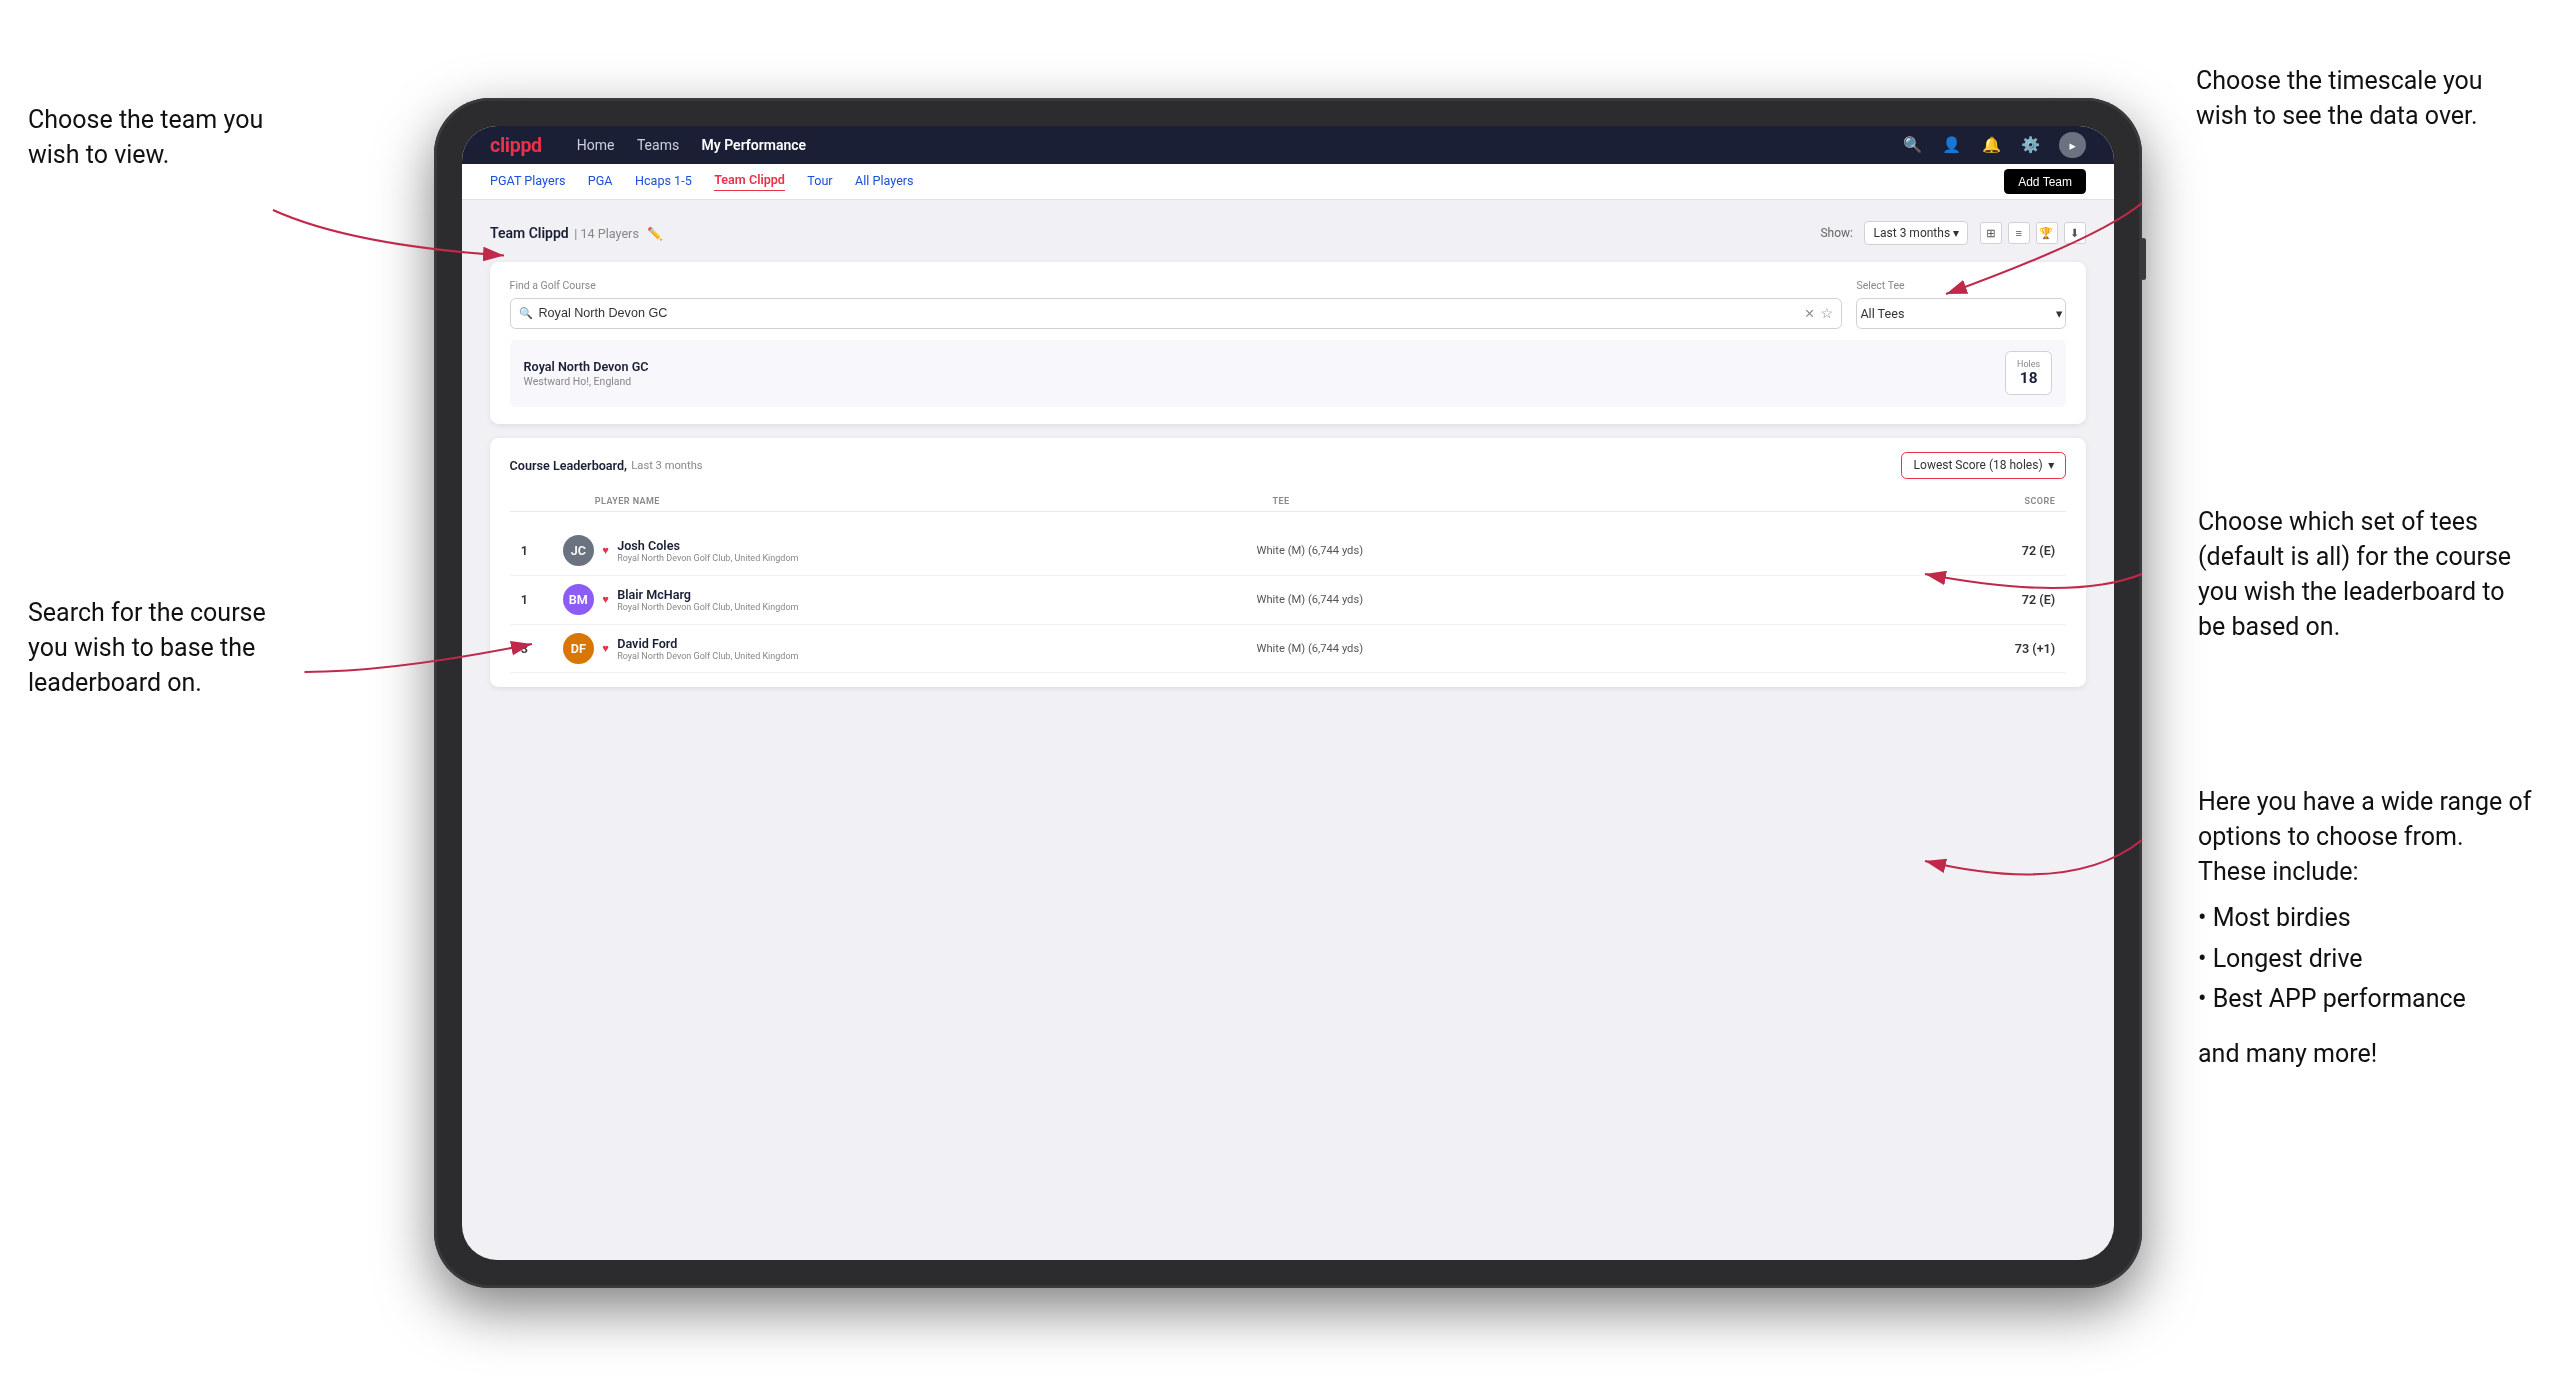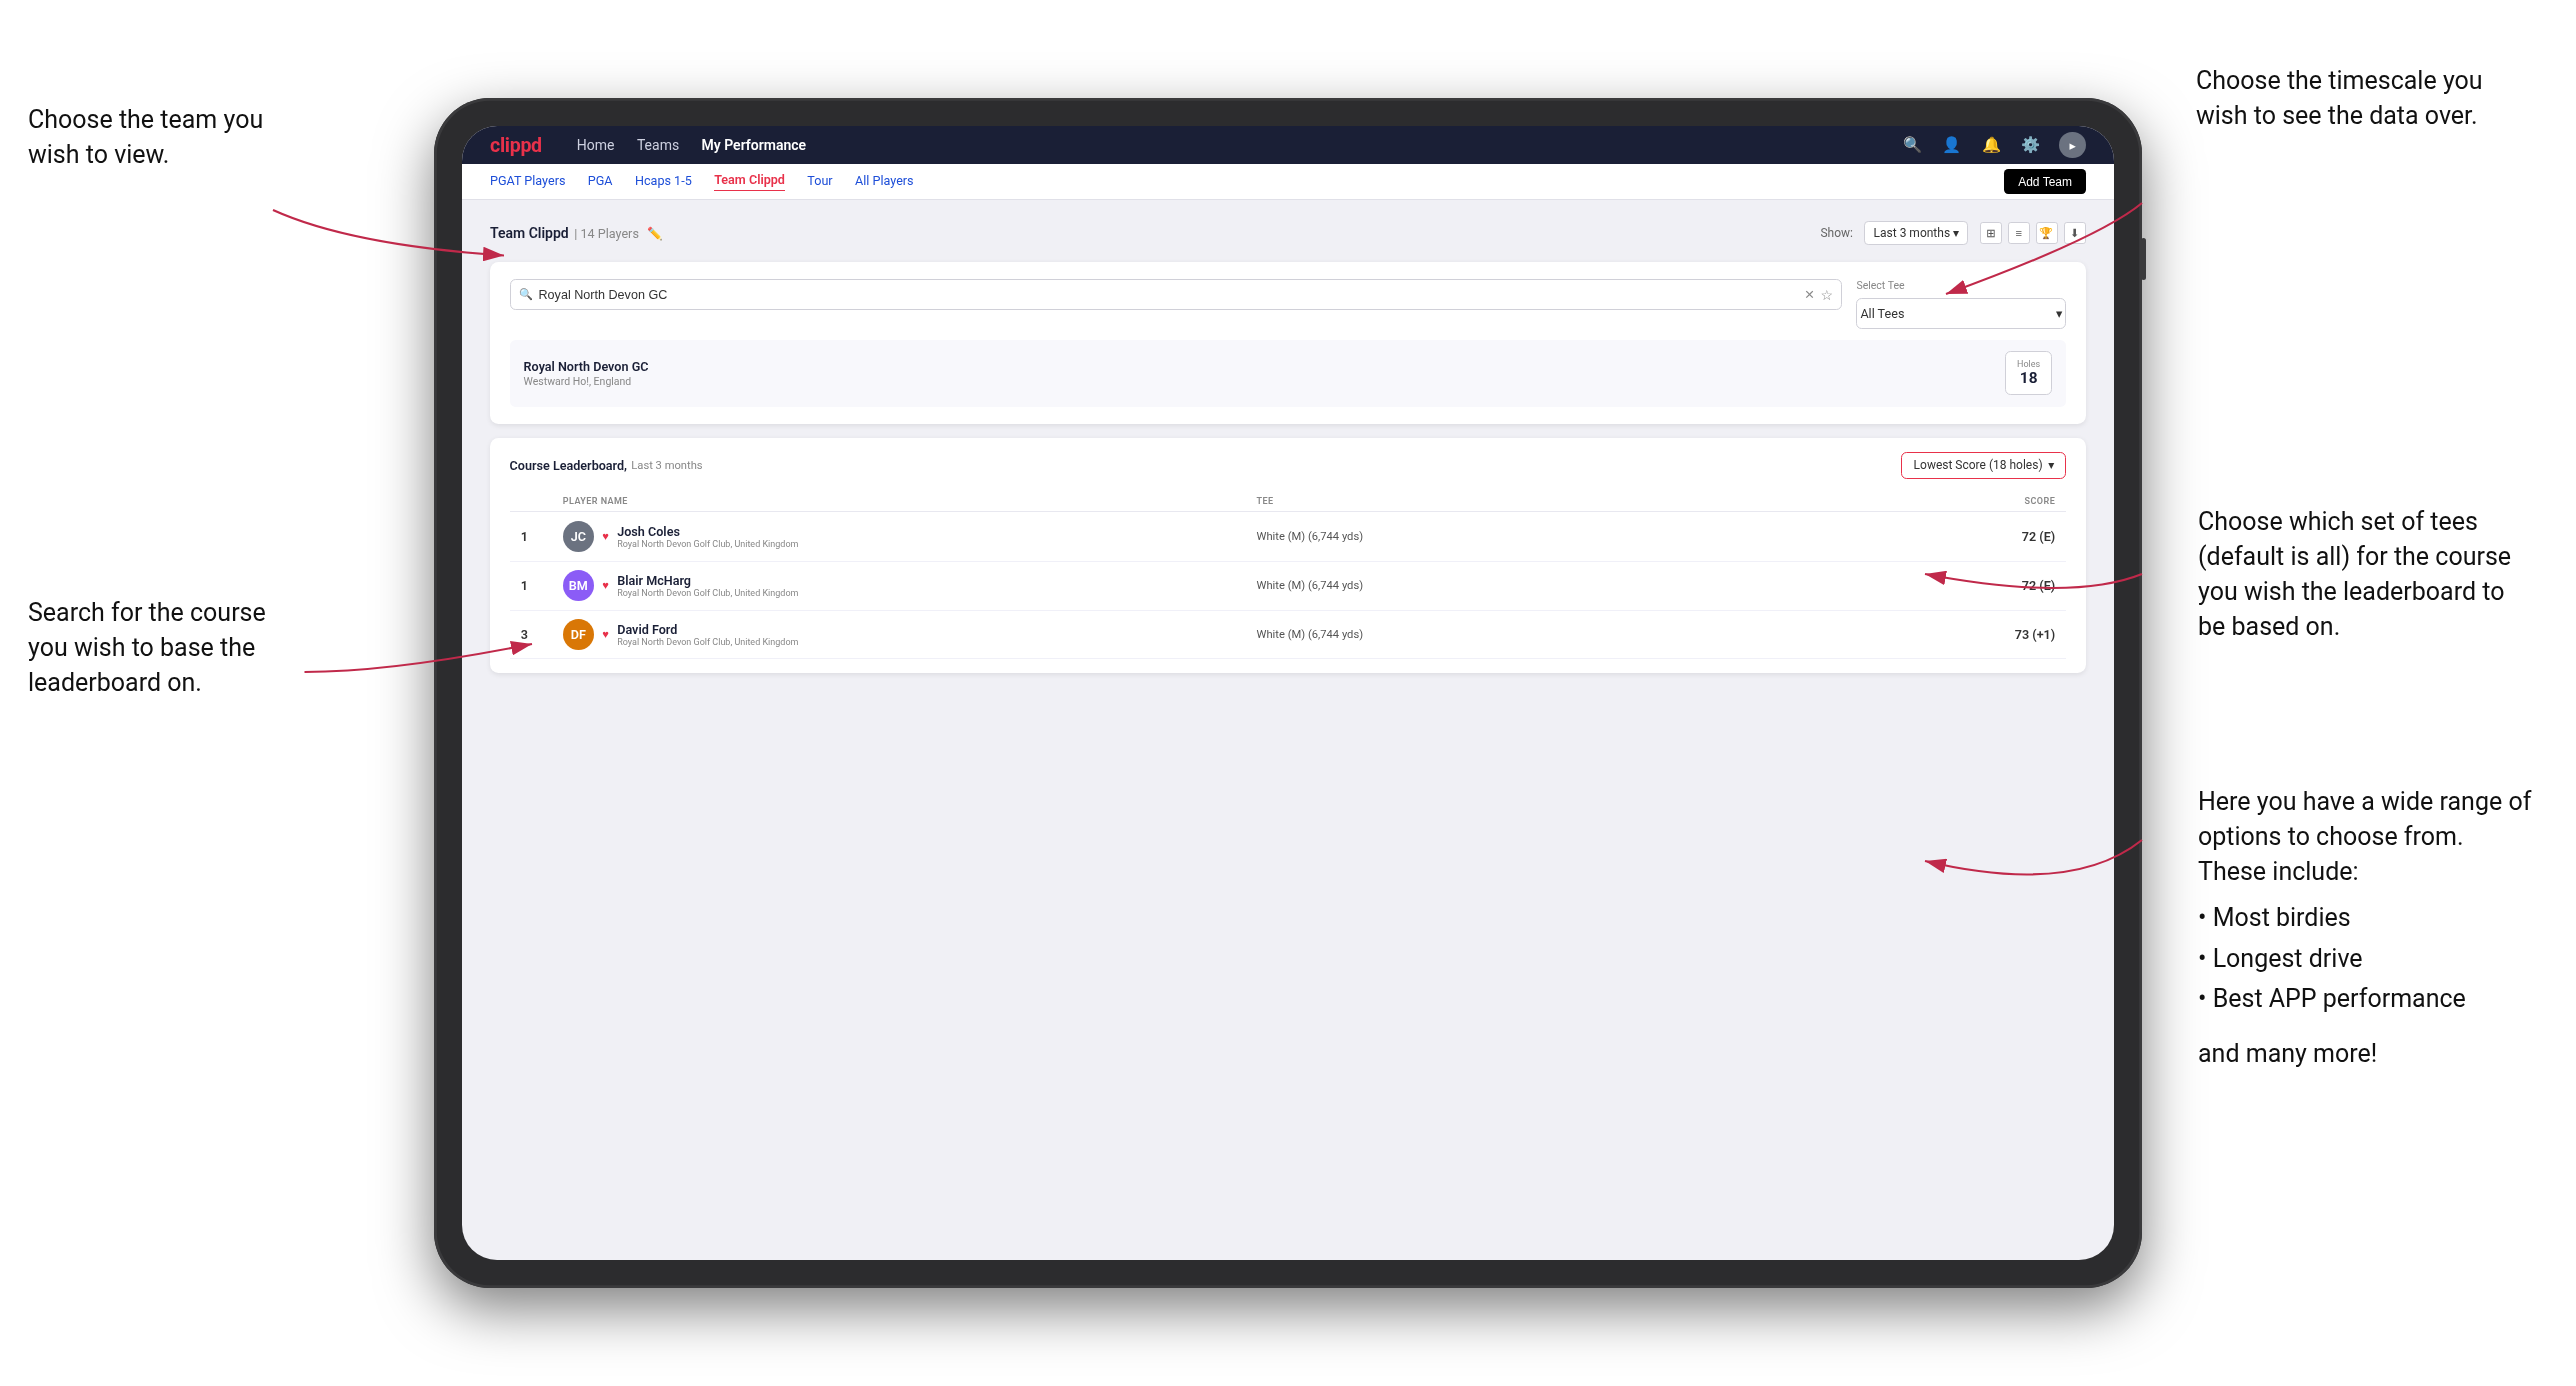--- a/index.html
+++ b/index.html
@@ -389,21 +389,22 @@
       align-items: center;
       gap: 5.6px;
     }
 
     
     .table-header {
       display: grid;
       grid-template-columns: 42px 1fr 1fr 105px;
       padding: 5.6px 11.2px;
       border-bottom: 0.7px solid #e8e8f0;
-      margin-bottom: 1px;
+      margin-bottom: 15px;
+      gap: 32px;
     }
 
     .col-header {
       font-size: 9px;
       font-weight: 600;
       color: #888;
       letter-spacing: 0.05em;
       text-transform: uppercase;
     }
 
@@ -577,20 +578,21 @@
             <div class="view-icon">🏆</div>
             <div class="view-icon">⬇</div>
           </div>
         </div>
       </div>
 
       <div class="search-panel">
         <div class="search-row">
 
           <div class="search-group">
+            <div class="search-label">Find a Golf Course</div>
             <div class="search-input-wrap">
               <span style="color:#888;margin-right:5.6px;font-size:11.2px;">🔍</span>
               <input type="text" value="Royal North Devon GC" style="">
               <button class="clear-btn">✕</button>
               <button class="star-btn">☆</button>
             </div>
           </div>
 
           <div class="select-tee-group">
             <div class="search-label">Select Tee</div>

